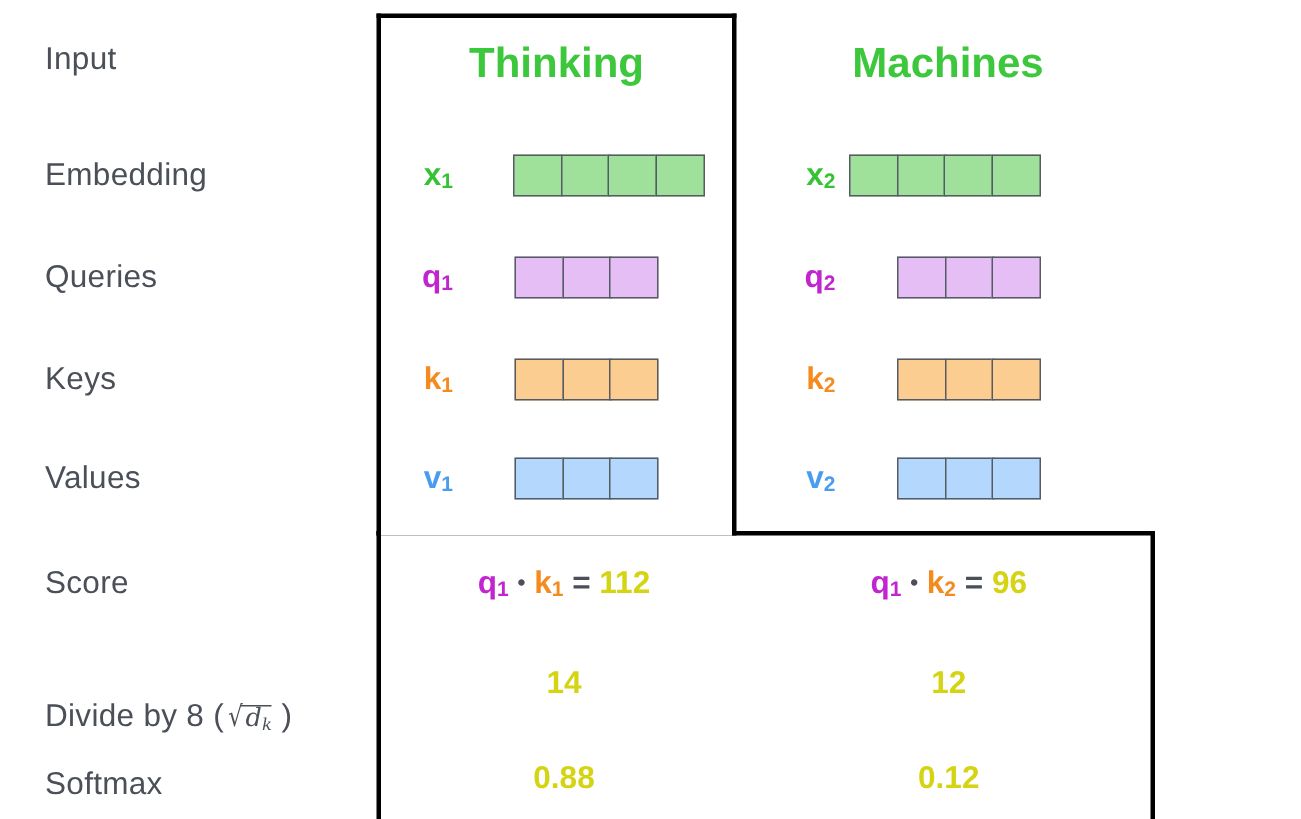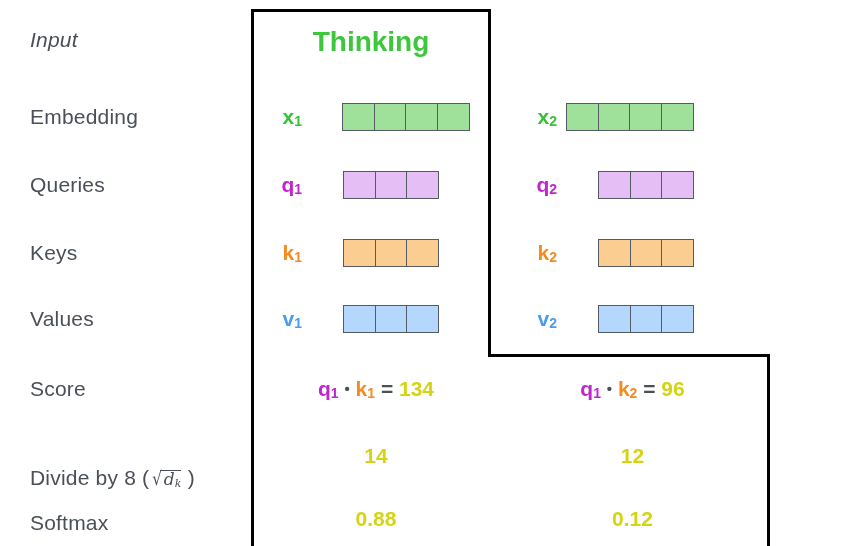--- a/index.html
+++ b/index.html
@@ -170,21 +170,21 @@
 </head>
 <body>
 
 <div id="stage">
 
   <div class="outline" id="outline-upper"></div>
   <div class="outline" id="outline-lower"></div>
   <div class="outline" id="outline-step-top"></div>
   <div class="outline" id="outline-step-mask"></div>
 
-  <div class="row-label" style="top:29px;font-style:italic;">Input</div>
+  <div class="row-label" style="top:29px;">Input</div>
   <div class="row-label" style="top:106px;">Embedding</div>
   <div class="row-label" style="top:174px;">Queries</div>
   <div class="row-label" style="top:242px;">Keys</div>
   <div class="row-label" style="top:308px;">Values</div>
   <div class="row-label" style="top:378px;">Score</div>
 
   <div class="row-label" style="top:445px;">
     <span>Divide by 8 (</span><span class="math sqrt-wrap"><span class="sqrt-sym">√</span><span class="sqrt-bar"></span><span>d</span><span class="sub">k</span></span>&nbsp;<span>)</span>
   </div>
 
@@ -227,27 +227,28 @@
       <span class="vec-cell" style="background:#b4d7fd;"></span>
       <span class="vec-cell" style="background:#b4d7fd;"></span>
     </span>
   </div>
 
   <div class="val-cell" style="left:261px; top:378px; width:230px;">
     <span class="tok-q"><span>q</span><span class="sub">1</span></span>
     <span class="tok-dot">•</span>
     <span class="tok-k"><span>k</span><span class="sub">1</span></span>
     <span class="tok-op">=</span>
-    <span>134</span>
+    <span>112</span>
   </div>
 
   <div class="val-cell" style="left:261px; top:445px; width:230px;text-align:center;">14</div>
 
   <div class="val-cell" style="left:261px; top:508px; width:230px;">0.88</div>
 
+  <div class="col-word" style="left:532px; top:28px; width:200px; color:#3dc73d;">Machines</div>
 
   <div class="vec-group" style="left:533px; top:102px;">
     <span class="vec-name" style="color:#35c335; width:24px;"><span>x</span><span class="sub">2</span></span>
     <span class="vec-bar">
       <span class="vec-cell" style="background:#9fe09b;"></span>
       <span class="vec-cell" style="background:#9fe09b;"></span>
       <span class="vec-cell" style="background:#9fe09b;"></span>
       <span class="vec-cell" style="background:#9fe09b;"></span>
     </span>
   </div>

